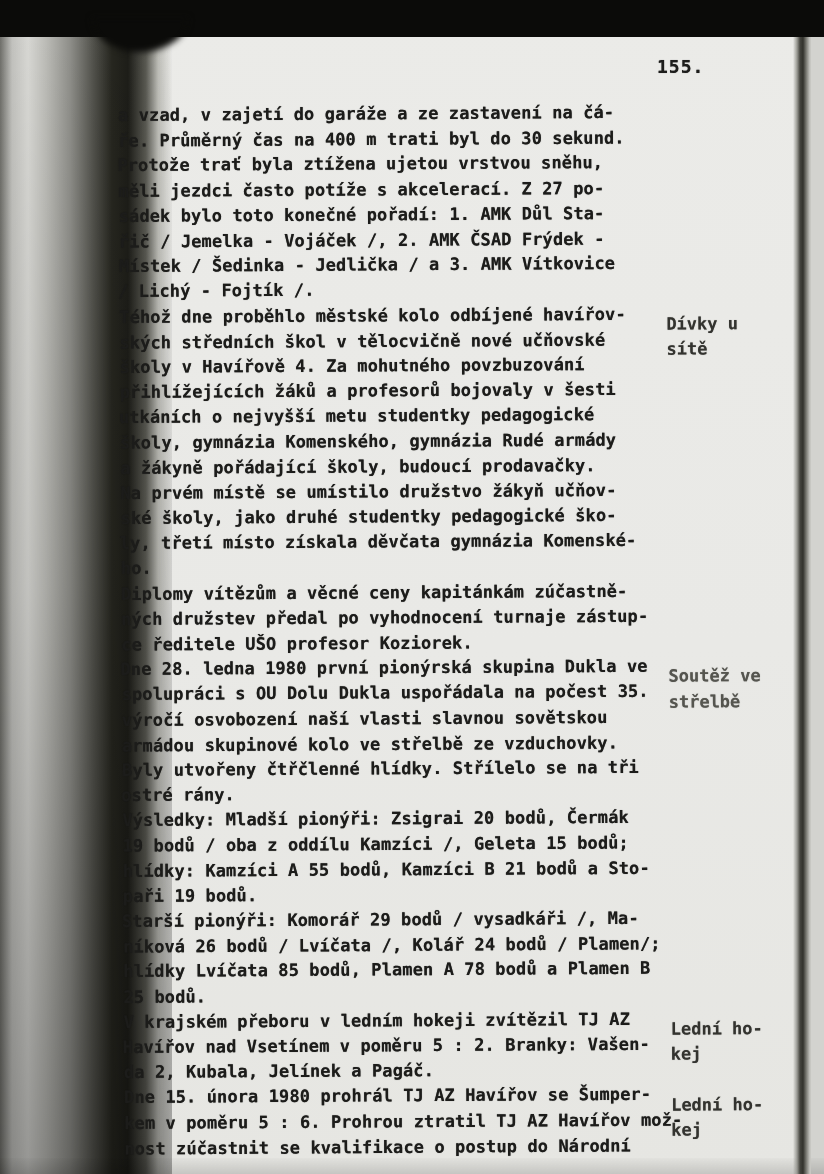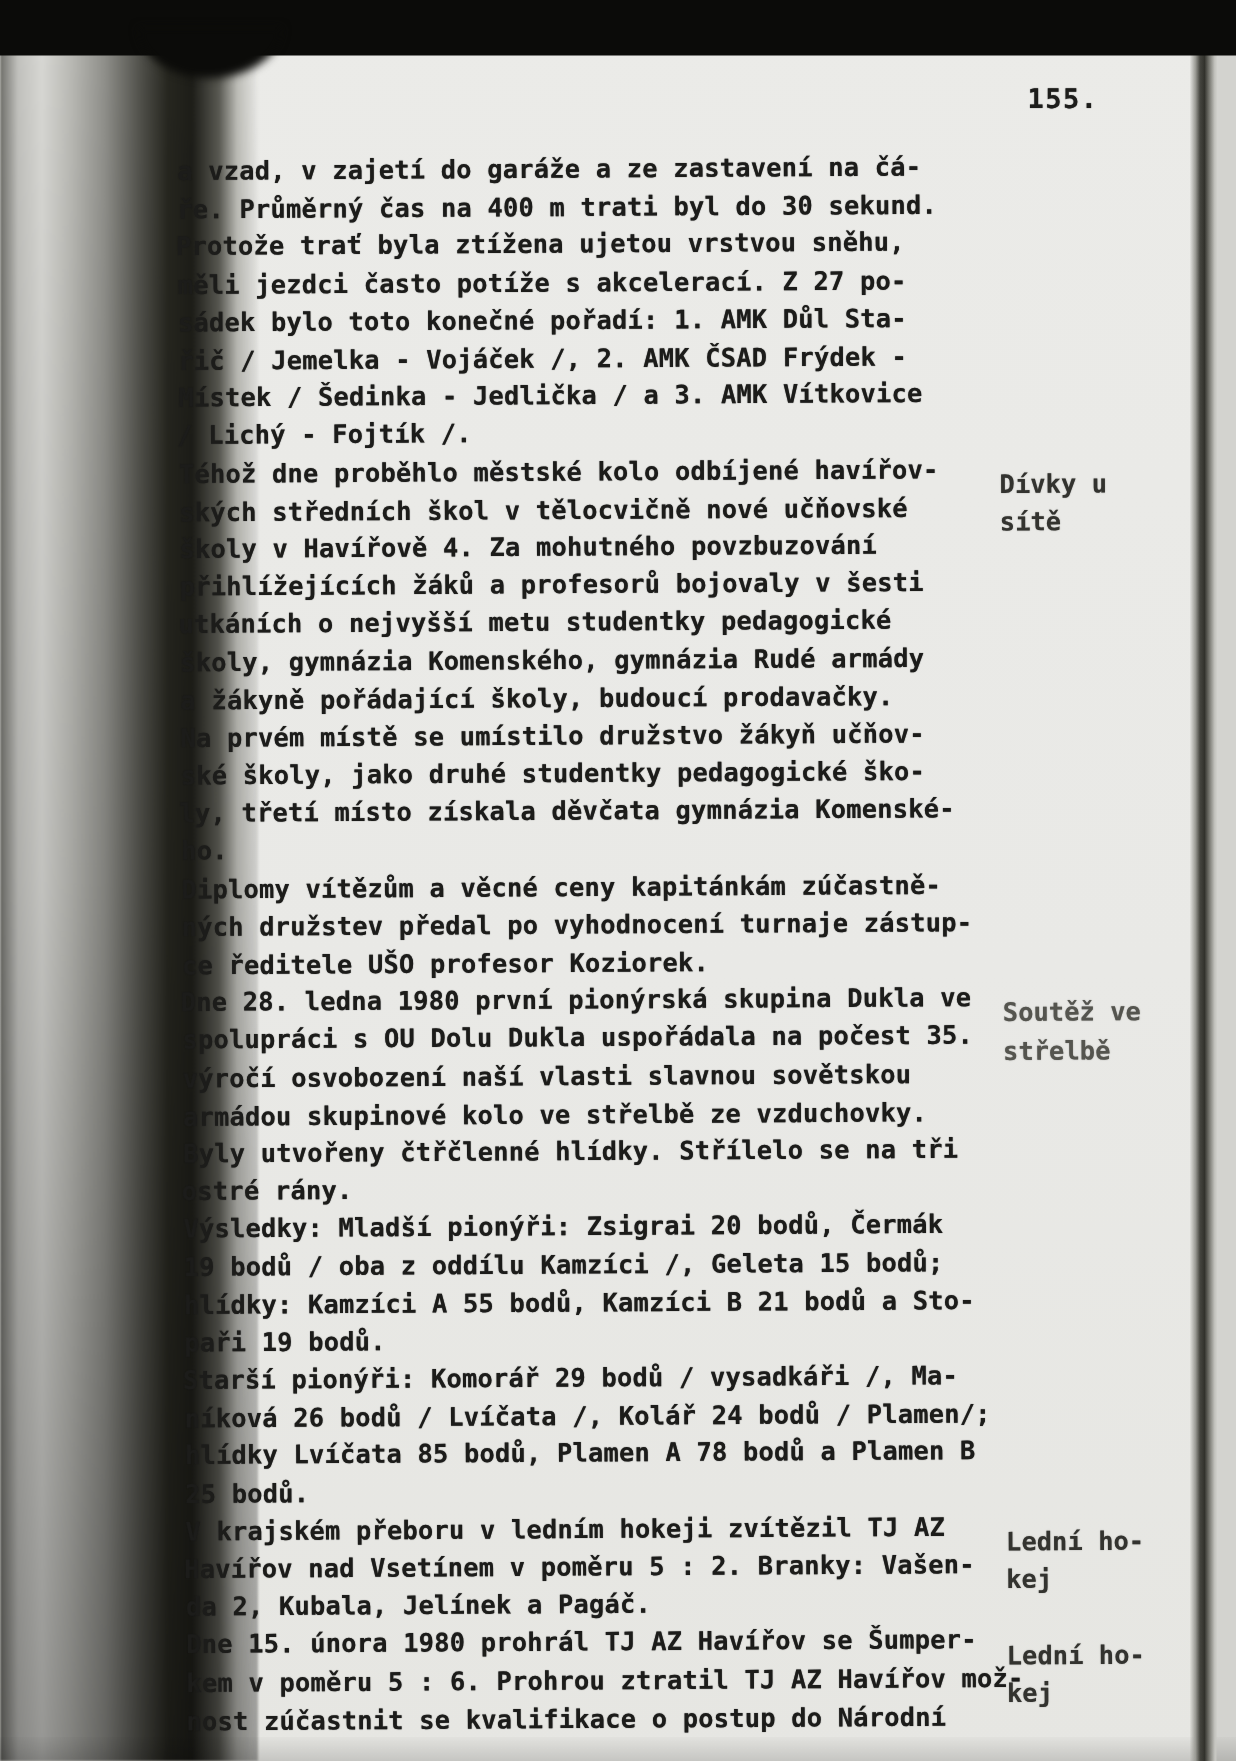--- a/index.html
+++ b/index.html
@@ -59,21 +59,21 @@
     z-index: 2;
   }
   .bottom-edge {
     position: absolute; top: 1158px; left: 0;
     width: 824px; height: 16px;
     background: linear-gradient(180deg, rgba(0,0,0,0.02), rgba(0,0,0,0.14));
     z-index: 2;
   }
   
   .page-num {
-    position: absolute; top: 56px; left: 685px;
+    position: absolute; top: 56px; left: 657px;
     font: 700 18px "DejaVu Sans Mono", monospace;
     color: #1d1d1b;
     letter-spacing: 1px;
     text-shadow: 0 0 0.7px rgba(25,25,25,0.8);
     z-index: 4;
   }
   .textblock {
     position: absolute; top: 105px; left: 118px;
     width: 660px;
     transform: rotate(-0.35deg);

